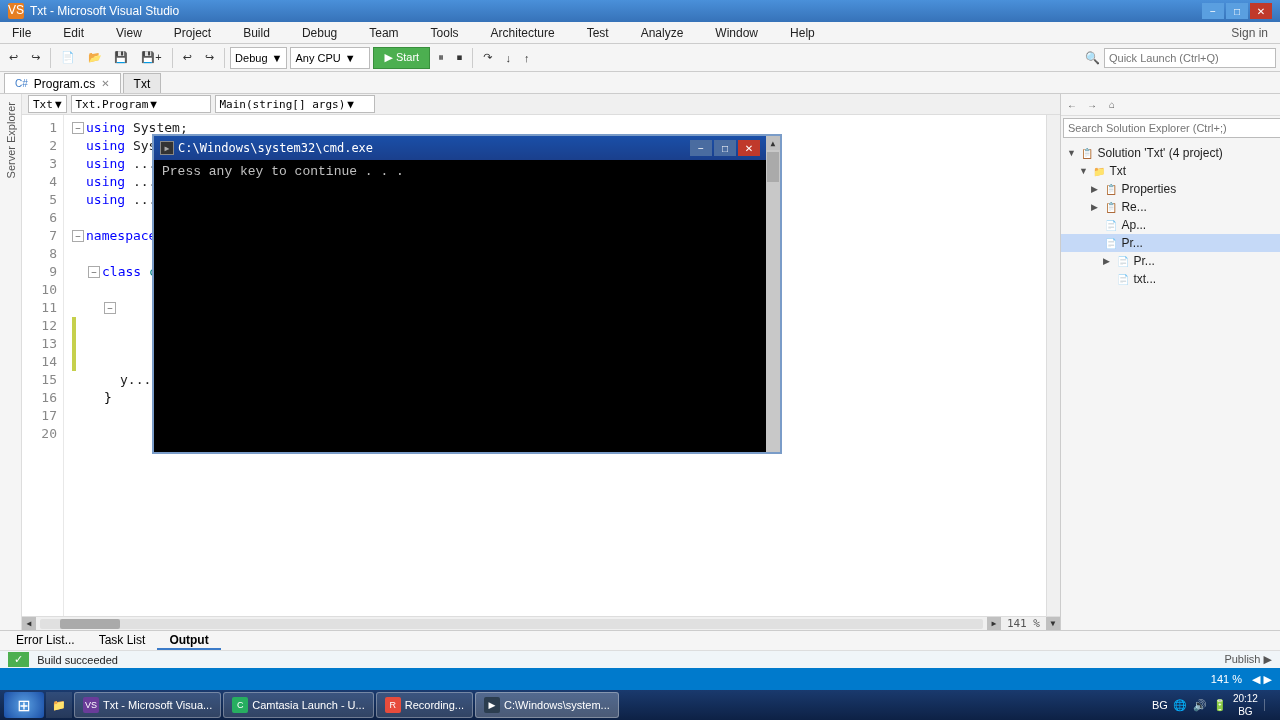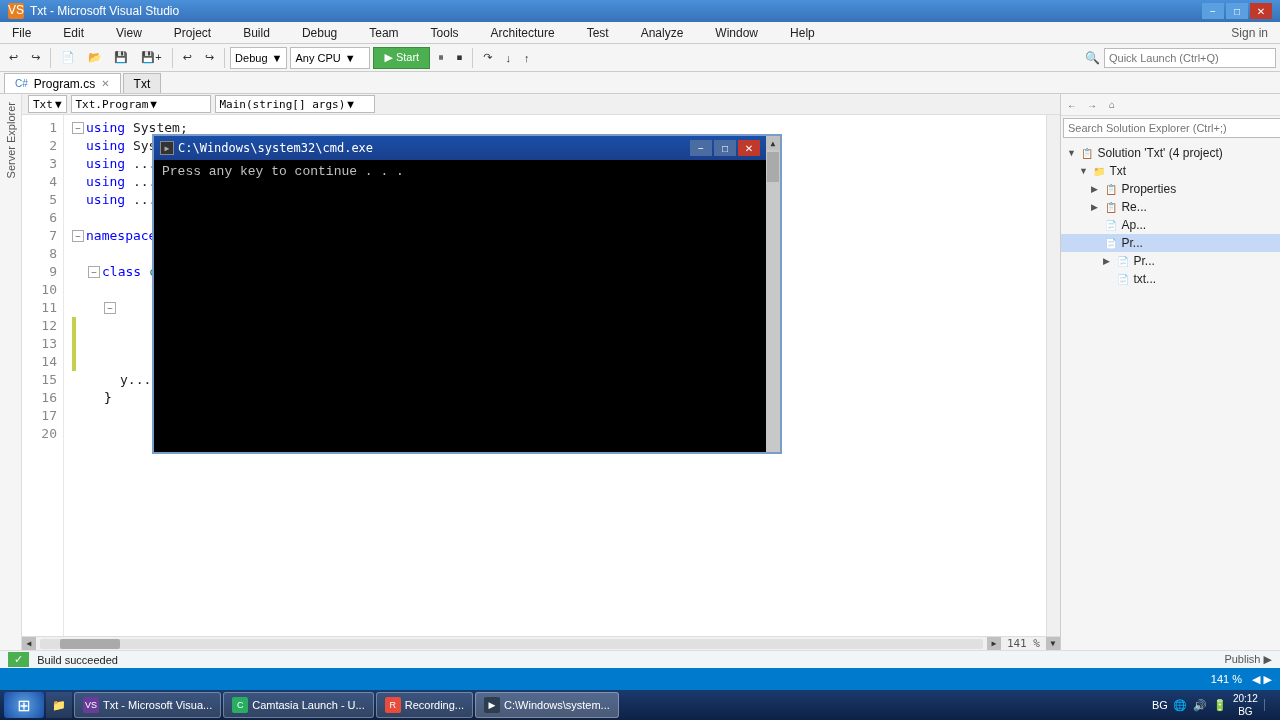--- a/index.html
+++ b/index.html
@@ -755,20 +755,25 @@
         </div>
         <div class="tree-item indent-3">
           <span class="tree-expand">&nbsp;</span>
           <span class="tree-icon">📄</span>
           <span>txt...</span>
         </div>
       </div>
     </div>
   </div>
 
+  <div id="bottom-tabs">
+    <span class="bottom-tab">Error List...</span>
+    <span class="bottom-tab">Task List</span>
+    <span class="bottom-tab active">Output</span>
+  </div>
 
   <div id="bottom-content">
     <span style="background:#4CAF50; color:white; padding:1px 6px; font-size:11px; margin-right:8px;">✓</span>
     <span>Build succeeded</span>
     <span style="margin-left:auto; color:#555;">Publish ▶</span>
   </div>
 
   <div id="status-bar">
     <span>&nbsp;</span>
     <div class="status-right">

